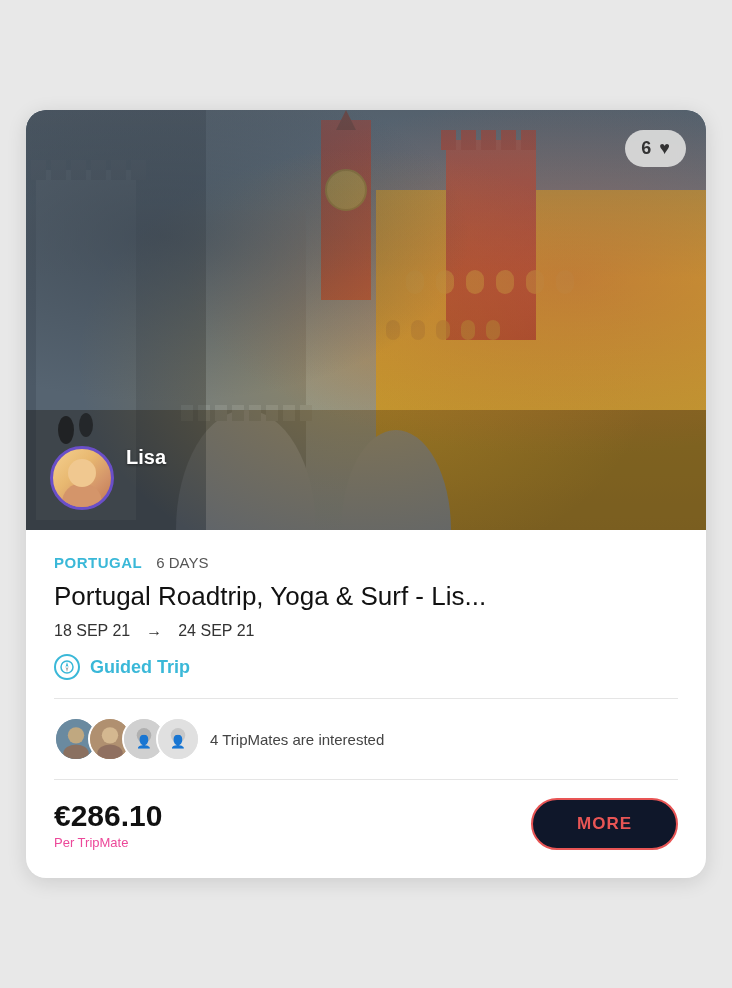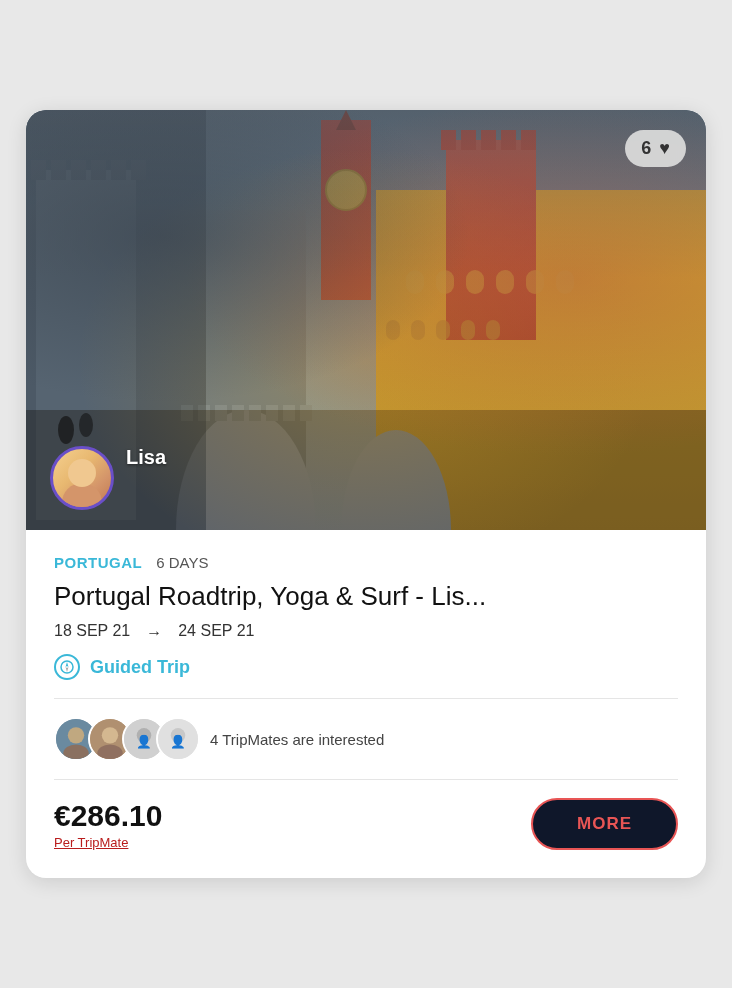--- a/index.html
+++ b/index.html
@@ -273,23 +273,22 @@
     }
 
     .price-amount {
       font-size: 30px;
       font-weight: 800;
       color: #111;
     }
 
     .price-per {
       font-size: 13px;
-      color: #b91c1c;
+      color: #ec4899;
       margin-top: 2px;
-      text-decoration: underline;
     }
 
     .more-button {
       background: #0f172a;
       border: 2.5px solid #e85555;
       color: #e85555;
       border-radius: 30px;
       padding: 14px 44px;
       font-size: 17px;
       font-weight: 700;

